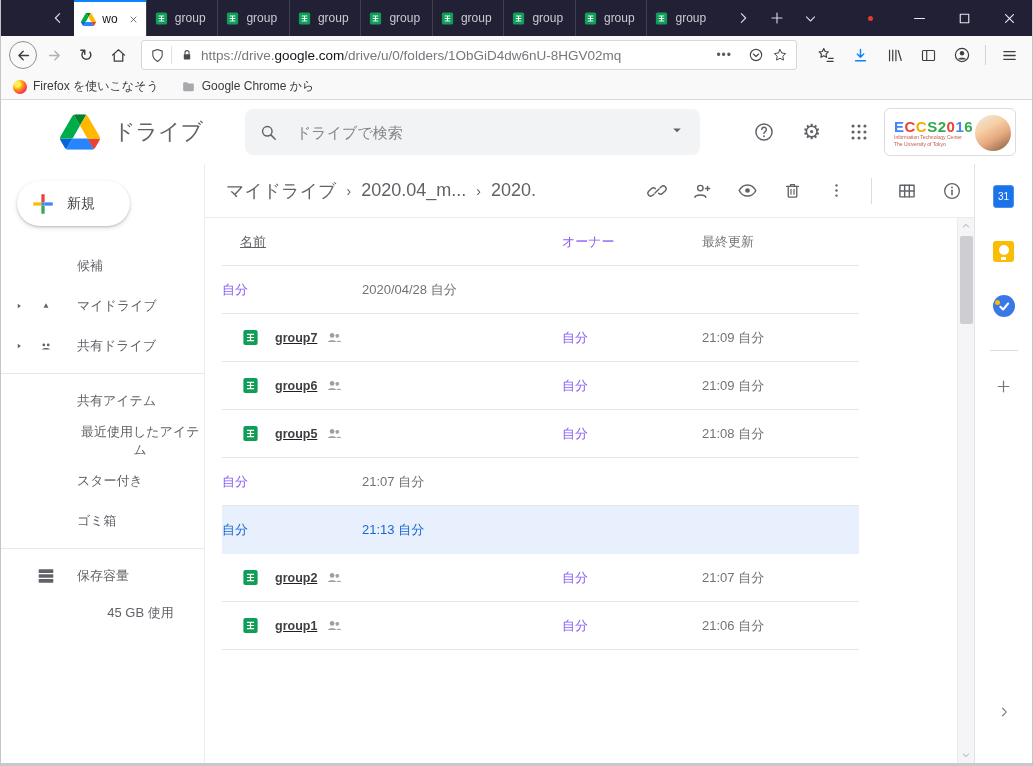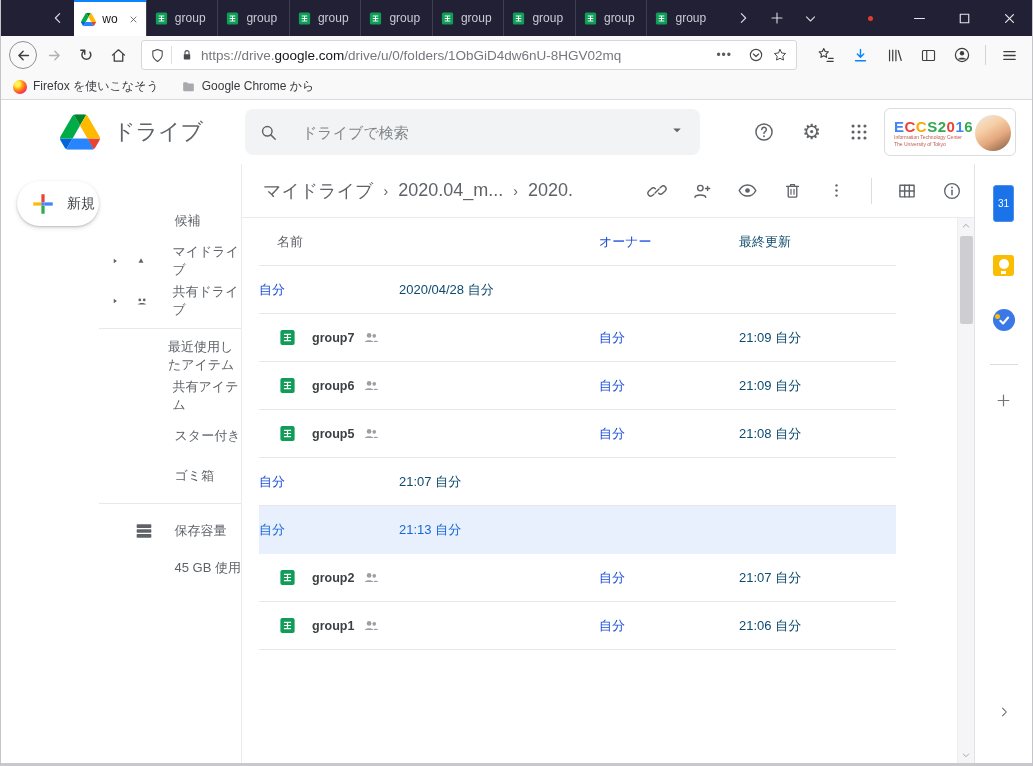--- a/index.html
+++ b/index.html
@@ -45,39 +45,39 @@
   .bmbar { height:26px; background:#f9f9fa; border-bottom:1px solid #d9d9dd; display:flex; align-items:center; padding:0 12px; gap:22px; font-size:12px; color:#3a3a3e; flex:0 0 auto; }
   .bm { display:flex; align-items:center; gap:6px; }
   .ff-ball { width:14px; height:14px; border-radius:50%; background:radial-gradient(circle at 32% 30%, #fff44f 0 18%, #ff980e 40%, #ff3647 70%, #9059ff 100%); }
   .bm .fold { color:#8a8a8e; }
 
   
   .dheader { height:64px; display:flex; align-items:center; background:#fff; flex:0 0 auto;margin-left:32px; }
   .brand { width:212px; display:flex; align-items:center; padding-left:27px; gap:13px; }
   .brand .logo { width:40px; height:36px; }
   .brand .name { font-size:22px; color:#5f6368; }
-  .searchbox { width:455px; height:46px; background:#f1f3f4; border-radius:8px; display:flex; align-items:center; padding:0 14px; gap:24px; }
+  .searchbox { width:455px; height:46px; background:#f1f3f4; border-radius:8px; display:flex; align-items:center; padding:0 14px; gap:18px; }
   .searchbox .mag { color:#5f6368; }
   .searchbox input { flex:1; border:none; outline:none; background:transparent; font-size:15px; color:#202124; font-family:inherit; }
   .searchbox input::placeholder { color:#80868b; }
   .searchbox .caret { color:#5f6368; }
   .hicons { margin-left:auto; display:flex; align-items:center; gap:27px; color:#5f6368; margin-right:14px; }
   .hbtn { display:flex; align-items:center; justify-content:center; }
   .gear-glyph { font-size:21px; line-height:1; font-family:"DejaVu Sans",sans-serif; }
   .badge { width:132px; height:48px; border:1px solid #dadce0; border-radius:6px; background:#fff; display:flex; align-items:center; padding:5px 4px 3px 9px; margin-right:16px; }
   .badge .txt { flex:1; }
   .badge .bname { font-size:15px; font-weight:bold; letter-spacing:.5px; line-height:1.05; }
   .badge .org { font-size:5px; color:#c05a4e; line-height:1.3; }
   .avatar { width:36px; height:36px; border-radius:50%; background:linear-gradient(150deg,#f2e3d4 8%,#f6cfa6 35%,#e5a87f 62%,#7c5a3e 100%); flex:0 0 auto; }
 
   
   .abody { flex:1; display:flex; min-height:0; }
 
   
-  .sbar { width:241px; flex:0 0 auto; border-right:1px solid #ececee; display:flex; flex-direction:row; padding-top:17px; }
+  .sbar { width:204px; flex:0 0 auto; border-right:1px solid #ececee; display:flex; flex-direction:column; padding-top:17px;text-align:center; }
   .newbtn { margin-left:16px; width:113px; height:45px; border-radius:24px; background:#fff; box-shadow:0 1px 2px rgba(0,0,0,.18), 0 2px 5px rgba(0,0,0,.12); display:flex; align-items:center; gap:11px; padding-left:13px; }
   .newbtn .plus { width:26px; height:26px; }
   .newbtn .nlbl { font-size:14px; color:#3c4043; }
   .snav { margin-top:20px; }
   .sitem { height:40px; display:flex; align-items:center; padding-left:10px; font-size:13px; color:#5f6368; }
   .sitem .arr { width:15px; display:flex; justify-content:center; color:#5f6368; visibility:hidden; }
   .sitem.expandable .arr { visibility:visible; }
   .sitem .sic { width:22px; height:22px; margin:0 20px 0 9px; color:#5f6368; flex:0 0 auto; }
   .sdiv { border-top:1px solid #e8e8ea; margin:7px 0; }
   .storage-usage { padding-left:76px; font-size:13px; color:#5f6368; margin-top:8px; }
@@ -89,42 +89,42 @@
   .crumbs .gt { font-size:14px; color:#5f6368; }
   .actions { margin-left:auto; display:flex; align-items:center; gap:25px; color:#5f6368; }
   .abtn { display:flex; align-items:center; justify-content:center; }
   .actions .vsep { width:1px; height:26px; background:#dadce0; margin:0 0; }
 
   .contentrow { flex:1; display:flex; min-height:0; }
   .tablewrap { flex:1; min-width:0; }
   .ftable { margin-left:17px; width:637px; }
   .trow { height:48px; display:flex; align-items:center; border-bottom:1px solid #e7e7e9; font-size:13px; }
   .thead { color:#5f6368; }
-  .c-name { flex:0 0 340px; display:flex; align-items:center; min-width:0; padding-left:19px; }
-  .c-owner { flex:0 0 140px; color:#1d4ed8; }
-  .c-mod { flex:1; color:#0c4a6e; }
+  .c-name { flex:0 0 340px; display:flex; align-items:center; min-width:0; padding-left:19px;text-decoration:underline; }
+  .c-owner { flex:0 0 140px; color:#8b5cf6; }
+  .c-mod { flex:1; color:#737373; }
   .thead .c-name { gap:10px; color:#5f6368; padding-left:18px; }
   .sortarr { width:15px; height:15px; color:#5f6368; }
   .fic { width:19px; height:19px; flex:0 0 auto; margin-right:15px; }
   .fname { font-weight:bold; color:#3c4043; font-size:12.5px; }
   .shared-ic { width:17px; height:17px; color:#9aa0a6; margin-left:9px; }
   .trow.selected { background:#e8f0fe; border-bottom-color:#e8f0fe; }
   .trow.selected .fname, .trow.selected .c-owner, .trow.selected .c-mod { color:#1967d2; }
   .trow.selected .shared-ic { color:#1967d2; }
 
   
   .vscroll { width:17px; flex:0 0 auto; background:#f5f5f7; border-left:1px solid #ededef; display:flex; flex-direction:column; align-items:center; }
   .vscroll .sarr { height:16px; display:flex; align-items:center; justify-content:center; color:#8b8b90; width:100%; }
   .vscroll .thumb { width:13px; height:88px; background:#cdcdd2; border-radius:2px; margin-top:2px; }
   .vscroll .sarr.bot { margin-top:auto; }
 
   
   .spanel { width:58px; flex:0 0 auto; border-left:1px solid #e3e3e5; display:flex; flex-direction:column; align-items:center; padding-top:21px; }
   .sp-ic { margin-bottom:33px; }
-  .cal { width:21px; height:37px; background:#1a73e8; border-radius:3px; color:#fff; font-size:10px; display:flex; align-items:center; justify-content:center; border:1.5px solid #4d90ec; }
+  .cal { width:21px; height:23px; background:#1a73e8; border-radius:3px; color:#fff; font-size:10px; display:flex; align-items:center; justify-content:center; border:1.5px solid #4d90ec; }
   .keep { width:21px; height:21px; background:#fbbc04; border-radius:3px; position:relative; }
   .keep::after { content:""; position:absolute; left:5.5px; top:3.5px; width:10px; height:10px; border-radius:50%; background:#fff; }
   .keep::before { content:""; position:absolute; left:8px; bottom:2.5px; width:5px; height:3px; background:#fff; z-index:2; }
   .tasks { width:22px; height:22px; border-radius:50%; background:#3b78e7; position:relative; }
   .tasks svg { position:absolute; inset:0; }
   .tasks::after { content:""; position:absolute; left:2.5px; top:4.5px; width:5px; height:5px; border-radius:50%; background:#fbbc04; }
   .sp-div { width:28px; border-top:1px solid #dadce0; margin-bottom:27px; }
   .sp-plus { color:#757579; margin-bottom:0; }
   .sp-chev { margin-top:auto; margin-bottom:44px; color:#5f6368; }
 
@@ -606,30 +606,30 @@
             </span>
           <svg class="sic" viewBox="0 0 24 24">
               <use href="#s-shared-drive"></use>
             </svg>
           <span>共有ドライブ</span>
         </div>
         <div class="sdiv"></div>
         <div class="sitem">
           <span class="arr"></span>
           <svg class="sic" viewBox="0 0 24 24">
+              <use href="#s-people"></use>
+            </svg>
+          <span>共有アイテム</span>
+        </div>
+        <div class="sitem">
+          <span class="arr"></span>
+          <svg class="sic" viewBox="0 0 24 24">
               <use href="#s-clock"></use>
             </svg>
           <span>最近使用したアイテム</span>
-        </div>
-        <div class="sitem">
-          <span class="arr"></span>
-          <svg class="sic" viewBox="0 0 24 24">
-              <use href="#s-people"></use>
-            </svg>
-          <span>共有アイテム</span>
         </div>
         <div class="sitem">
           <span class="arr"></span>
           <svg class="sic" viewBox="0 0 24 24">
               <use href="#s-star"></use>
             </svg>
           <span>スター付き</span>
         </div>
         <div class="sitem">
           <span class="arr"></span>

